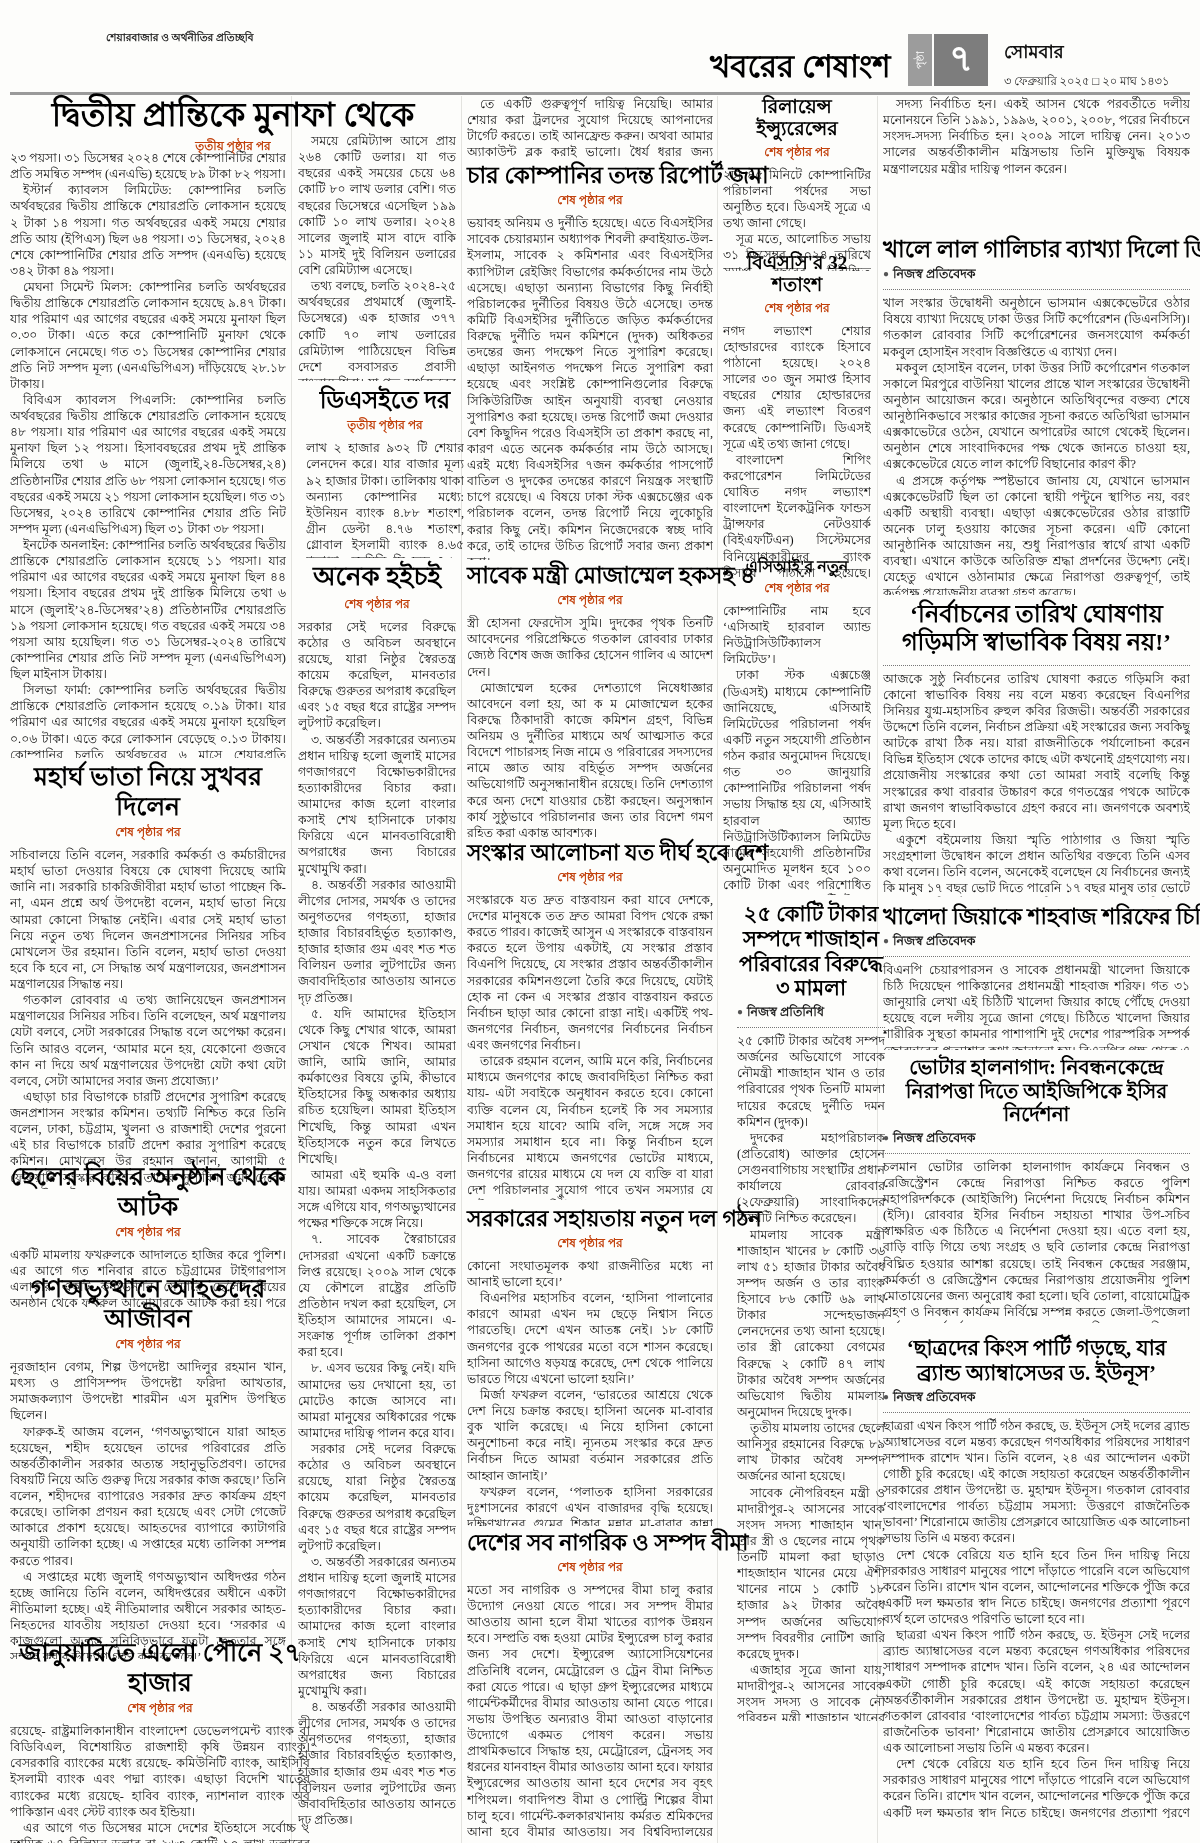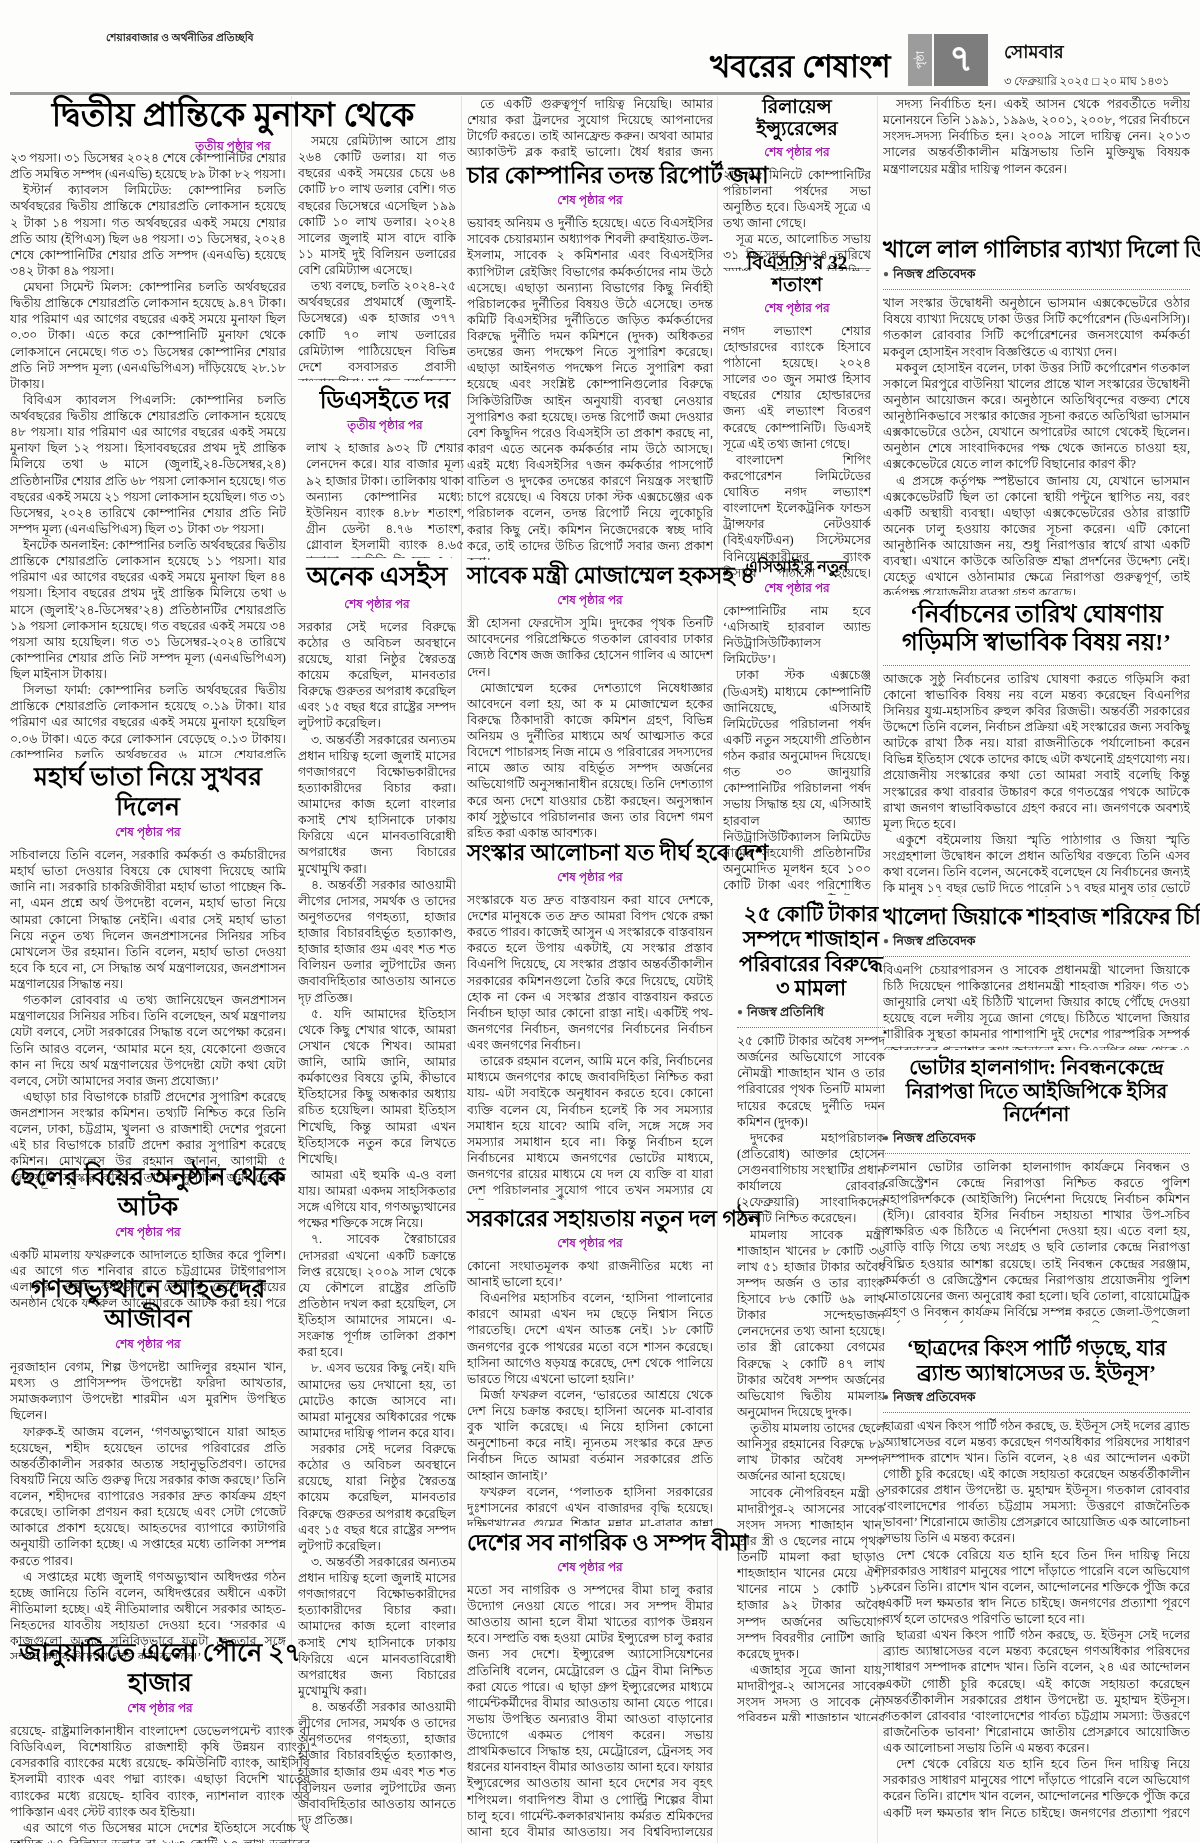--- a/index.html
+++ b/index.html
@@ -18,21 +18,21 @@
                color:#fff;font-size:37px;font-weight:bold;display:flex;align-items:center;justify-content:center;}
   .dateblock{position:absolute;left:994px;top:10px;}
   .day{font-size:18px;font-weight:bold;}
   .dateline{font-size:11.5px;margin-top:4px;color:#222;}
   #header-rule{position:absolute;left:10px;top:92px;width:1180px;height:0;border-top:3px solid #9a9a9a;}
   
   .vrule{position:absolute;top:96px;height:1747px;width:1px;background:#e3e3df;}
   .art{position:absolute;}
   .art .hl{text-align:center;font-weight:900;line-height:1.18;margin:0 0 2px 0;color:#000;
            font-family:"Liberation Serif",serif;}
-  .kicker{text-align:center;font-size:12px;font-weight:bold;margin:0 0 4px 0;color:#a21caf;}
+  .kicker{text-align:center;font-size:12px;font-weight:bold;margin:0 0 4px 0;color:#c2410c;}
   .byline{font-size:12.5px;font-weight:bold;color:#222;border-bottom:1px dotted #777;
           padding-bottom:4px;margin-bottom:5px;}
   .byline .dot{color:#555;font-size:10px;vertical-align:1px;margin-right:4px;}
   .body{font-size:12.4px;line-height:1.3;text-align:justify;overflow:hidden;}
   .body p{margin:0;text-indent:13px;}
   .body p:first-child{text-indent:0;}
   .cont-block{font-size:12.4px;line-height:1.3;text-align:justify;overflow:hidden;position:absolute;}
   .cont-block p{margin:0;text-indent:13px;}
 </style>
 </head>
@@ -116,21 +116,21 @@
 
   <div class="art" style="left:298px;top:386px;width:158px;margin-left:8px;">
     <h2 class="hl" style="font-size:24px;">ডিএসইতে দর</h2>
     <div class="kicker">তৃতীয় পৃষ্ঠার পর</div>
     <div class="body" style="height:118px;">
         <p>লাখ ২ হাজার ৯৩২ টি শেয়ার লেনদেন করে। যার বাজার মূল্য ৯২ হাজার টাকা। তালিকায় থাকা অন্যান্য কোম্পানির মধ্যে: ইউনিয়ন ব্যাংক ৪.৮৮ শতাংশ, গ্রীন ডেল্টা ৪.৭৬ শতাংশ, গ্লোবাল ইসলামী ব্যাংক ৪.৬৫ শতাংশ, জেমিনি সি ফুড ৪.৬৩ শতাংশ, কনফিডেন্স সিমেন্ট ৪.৫০ শতাংশ, ফ্যামিলি টেক্স ৪.০০ শতাংশ এবং এটলাস বাংলাদেশ ৩.৮৪ শতাংশ দর কমেছে।</p>
       </div>
   </div>
 
   <div class="art" style="left:298px;top:562px;width:158px;">
-    <h2 class="hl" style="font-size:26px;">অনেক এসইস</h2>
+    <h2 class="hl" style="font-size:26px;">অনেক হইচই</h2>
     <div class="kicker">শেষ পৃষ্ঠার পর</div>
     <div class="body" style="height:1225px;">
         <p>সরকার সেই দলের বিরুদ্ধে কঠোর ও অবিচল অবস্থানে রয়েছে, যারা নিষ্ঠুর স্বৈরতন্ত্র কায়েম করেছিল, মানবতার বিরুদ্ধে গুরুতর অপরাধ করেছিল এবং ১৫ বছর ধরে রাষ্ট্রের সম্পদ লুটপাট করেছিল।</p>
         <p>৩. অন্তর্বর্তী সরকারের অন্যতম প্রধান দায়িত্ব হলো জুলাই মাসের গণজাগরণে বিক্ষোভকারীদের হত্যাকারীদের বিচার করা। আমাদের কাজ হলো বাংলার কসাই শেখ হাসিনাকে ঢাকায় ফিরিয়ে এনে মানবতাবিরোধী অপরাধের জন্য বিচারের মুখোমুখি করা।</p>
         <p>৪. অন্তর্বর্তী সরকার আওয়ামী লীগের দোসর, সমর্থক ও তাদের অনুগতদের গণহত্যা, হাজার হাজার বিচারবহির্ভূত হত্যাকাণ্ড, হাজার হাজার গুম এবং শত শত বিলিয়ন ডলার লুটপাটের জন্য জবাবদিহিতার আওতায় আনতে দৃঢ় প্রতিজ্ঞ।</p>
         <p>৫. যদি আমাদের ইতিহাস থেকে কিছু শেখার থাকে, আমরা সেখান থেকে শিখব। আমরা জানি, আমি জানি, আমার কর্মকাণ্ডের বিষয়ে তুমি, কীভাবে ইতিহাসের কিছু অন্ধকার অধ্যায় রচিত হয়েছিল। আমরা ইতিহাস শিখেছি, কিন্তু আমরা এখন ইতিহাসকে নতুন করে লিখতে শিখেছি।</p>
         <p>আমরা এই হুমকি এ-ও বলা যায়। আমরা একদম সাহসিকতার সঙ্গে এগিয়ে যাব, গণঅভ্যুত্থানের পক্ষের শক্তিকে সঙ্গে নিয়ে।</p>
         <p>৭. সাবেক স্বৈরাচারের দোসররা এখনো একটি চক্রান্তে লিপ্ত রয়েছে। ২০০৯ সাল থেকে যে কৌশলে রাষ্ট্রের প্রতিটি প্রতিষ্ঠান দখল করা হয়েছিল, সে ইতিহাস আমাদের সামনে। এ-সংক্রান্ত পূর্ণাঙ্গ তালিকা প্রকাশ করা হবে।</p>
         <p>৮. এসব ভয়ের কিছু নেই। যদি আমাদের ভয় দেখানো হয়, তা মোটেও কাজে আসবে না। আমরা মানুষের অধিকারের পক্ষে আমাদের দায়িত্ব পালন করে যাব।</p>
         <p>সরকার সেই দলের বিরুদ্ধে কঠোর ও অবিচল অবস্থানে রয়েছে, যারা নিষ্ঠুর স্বৈরতন্ত্র কায়েম করেছিল, মানবতার বিরুদ্ধে গুরুতর অপরাধ করেছিল এবং ১৫ বছর ধরে রাষ্ট্রের সম্পদ লুটপাট করেছিল।</p>

